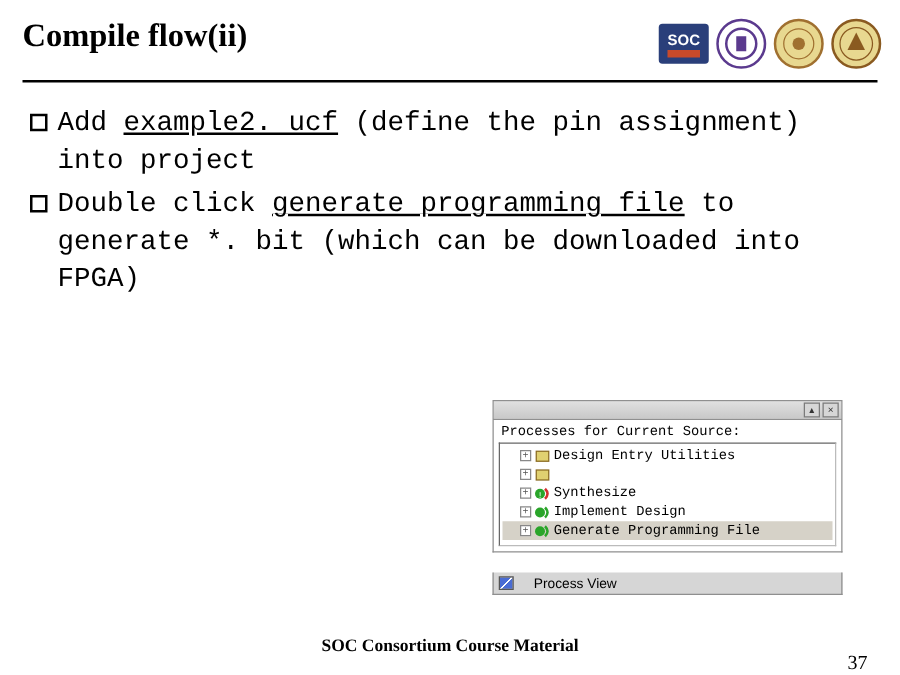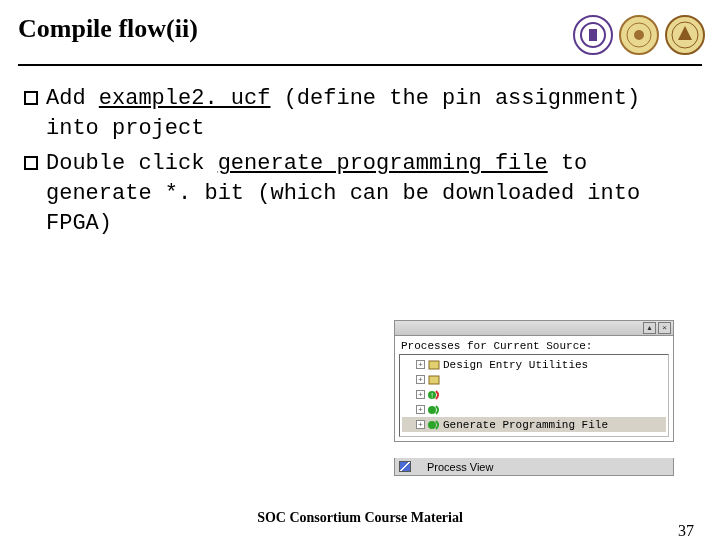--- a/index.html
+++ b/index.html
@@ -183,20 +183,27 @@
   }
 </style>
 </head>
 <body>
 
 <div class="header">
   <div class="title">Compile flow(ii)</div>
   <div class="logos">
     <span class="logo">
       <svg width="42" height="42" viewBox="0 0 42 42">
+        <rect x="1" y="5" width="40" height="32" rx="3" fill="#2a3f7a"></rect>
+        <text x="21" y="22" font-family="Arial" font-size="12" font-weight="bold" fill="#fff" text-anchor="middle">SOC</text>
+        <rect x="8" y="26" width="26" height="6" fill="#c94a2a"></rect>
+      </svg>
+    </span>
+    <span class="logo">
+      <svg width="42" height="42" viewBox="0 0 42 42">
         <circle cx="21" cy="21" r="19" fill="#fff" stroke="#5b3a8e" stroke-width="2"></circle>
         <circle cx="21" cy="21" r="12" fill="none" stroke="#5b3a8e" stroke-width="2"></circle>
         <rect x="17" y="15" width="8" height="12" fill="#5b3a8e"></rect>
       </svg>
     </span>
     <span class="logo">
       <svg width="42" height="42" viewBox="0 0 42 42">
         <circle cx="21" cy="21" r="19" fill="#e8d890" stroke="#a07030" stroke-width="2"></circle>
         <circle cx="21" cy="21" r="12" fill="none" stroke="#a07030" stroke-width="1"></circle>
         <circle cx="21" cy="21" r="5" fill="#a07030"></circle>
@@ -256,29 +263,31 @@
       </div>
       <div class="tree-row">
         <span class="expander">+</span>
         <span class="ticon">
           <svg width="12" height="12" viewBox="0 0 12 12">
               <circle cx="4" cy="6" r="4" fill="#2aa52a"></circle>
               <path d="M8 2 Q12 6 8 10" fill="none" stroke="#d43030" stroke-width="2"></path>
               <text x="2" y="9" font-size="7" fill="#fff">!</text>
             </svg>
         </span>
+        <span class="tlabel">Synthesize</span>
       </div>
       <div class="tree-row">
         <span class="expander">+</span>
         <span class="ticon">
           <svg width="12" height="12" viewBox="0 0 12 12">
               <circle cx="4" cy="6" r="4" fill="#2aa52a"></circle>
               <path d="M8 2 Q12 6 8 10" fill="none" stroke="#2aa52a" stroke-width="2"></path>
             </svg>
         </span>
+        <span class="tlabel">Implement Design</span>
       </div>
       <div class="tree-row selected">
         <span class="expander">+</span>
         <span class="ticon">
           <svg width="12" height="12" viewBox="0 0 12 12">
               <circle cx="4" cy="6" r="4" fill="#2aa52a"></circle>
               <path d="M8 2 Q12 6 8 10" fill="none" stroke="#2aa52a" stroke-width="2"></path>
             </svg>
         </span>
         <span class="tlabel">Generate Programming File</span>

